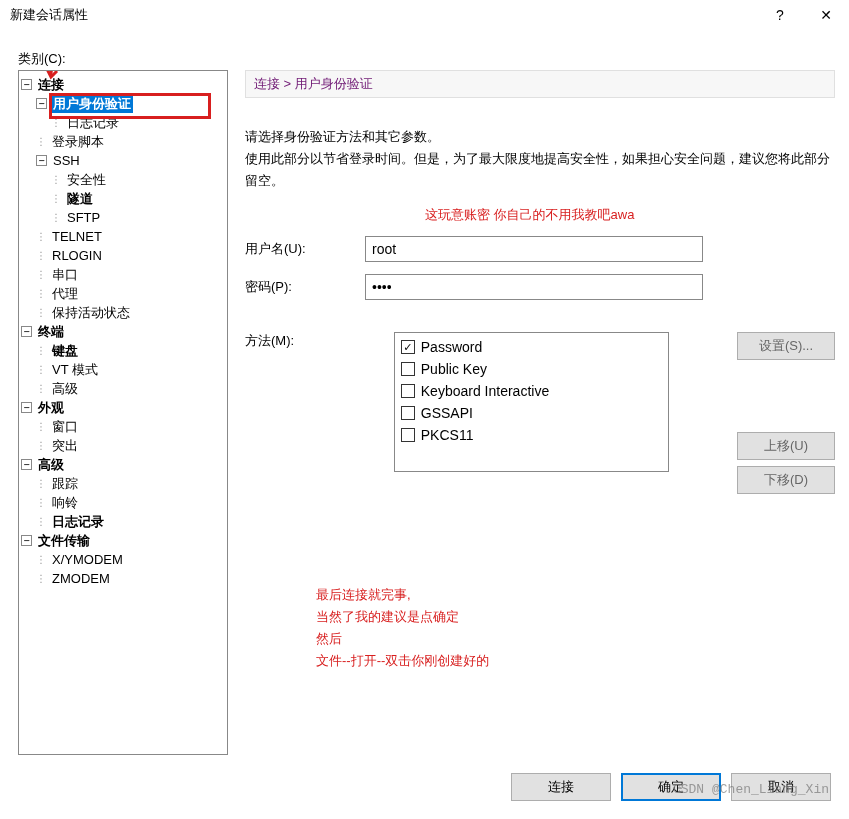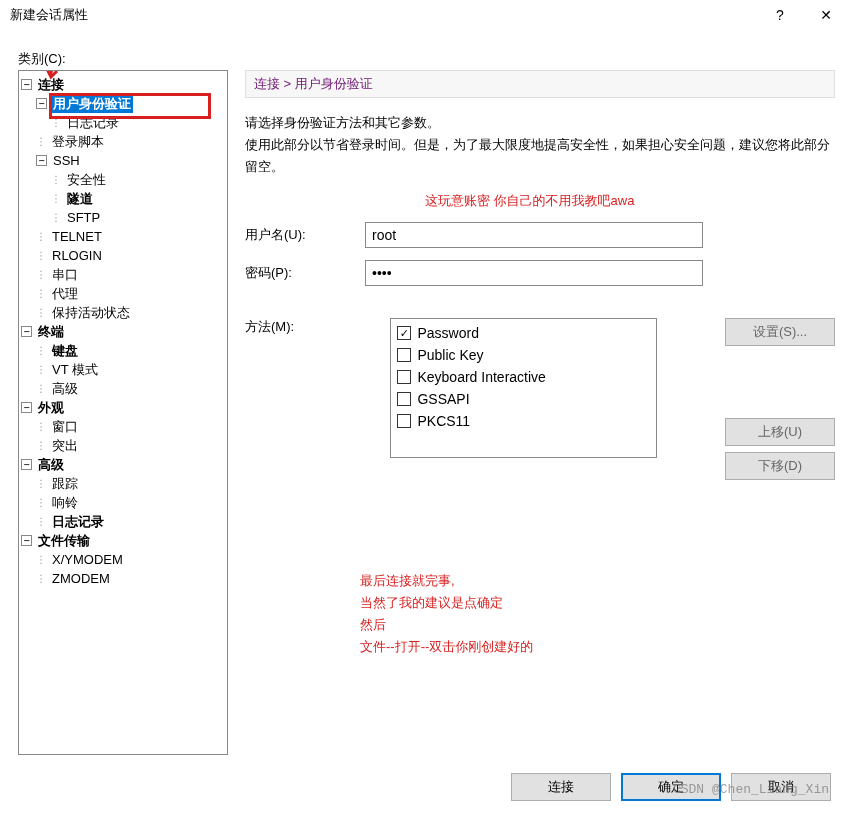--- a/index.html
+++ b/index.html
@@ -15,33 +15,33 @@
     .spacer { display: inline-block; width: 15px; }
     .half-spacer { display: inline-block; width: 8px; }
     .dots { color: #999; letter-spacing: -1px; font-size: 10px; display: inline-block; width: 6px; }
     .tree-label { padding: 0 2px; }
     .tree-label.bold { font-weight: bold; }
     .tree-label.selected { background: #0078d7; color: #fff; }
     .highlight-box { position: absolute; border: 3px solid #d81f1f; left: 30px; top: 22px; width: 162px; height: 26px; pointer-events: none; }
     .arrow-svg { position: absolute; left: 24px; top: -18px; z-index: 10; }
     .right-panel { position: absolute; left: 245px; top: 70px; width: 590px; }
     .breadcrumb { border: 1px solid #e0e0e0; background: #f7f7f7; padding: 4px 8px; font-size: 13px; color: #701a75; }
-    .desc { margin-top: 14px; font-size: 13px; line-height: 22px; }
+    .desc { margin-top: 28px; font-size: 13px; line-height: 22px; }
     .anno1 { color: #d81f1f; margin-top: 14px; margin-left: 180px; font-size: 13px; }
     .form-row { display: flex; align-items: center; margin-top: 12px; }
     .form-label { width: 120px; font-size: 13px; }
     .text-input { width: 338px; height: 26px; border: 1px solid #888; padding: 2px 6px; font-size: 14px; font-family: "Segoe UI", sans-serif; }
     .method-row { display: flex; align-items: flex-start; margin-top: 32px; gap: 48px; }
     .method-list { width: 325px; height: 140px; border: 1px solid #888; padding: 3px 6px; font-size: 14px; font-family: "Segoe UI", sans-serif; line-height: 22px; }
     .method-item { display: flex; align-items: center; height: 22px; }
     .cb { width: 14px; height: 14px; border: 1px solid #333; margin-right: 6px; display: inline-flex; align-items: center; justify-content: center; font-size: 11px; }
     .side-btns { margin-left: 20px; display: flex; flex-direction: column; gap: 6px; }
-    .side-btn { width: 110px; height: 28px; background: #e1e1e1; border: 1px solid #adadad; font-size: 13px; display: flex; align-items: center; justify-content: center; color: #666; }
+    .side-btn { width: 98px; height: 28px; background: #e1e1e1; border: 1px solid #adadad; font-size: 13px; display: flex; align-items: center; justify-content: center; color: #666; }
     .side-gap { height: 60px; }
-    .anno2 { color: #d81f1f; margin-top: 90px; margin-left: 115px; font-size: 13px; line-height: 22px; }
+    .anno2 { color: #d81f1f; margin-top: 90px; margin-left: 71px; font-size: 13px; line-height: 22px; }
     .footer-btns { position: absolute; right: 18px; bottom: 18px; display: flex; gap: 10px; }
     .footer-btn { width: 100px; height: 28px; background: #e1e1e1; border: 1px solid #adadad; font-size: 13px; display: flex; align-items: center; justify-content: center; }
     .footer-btn.primary { border: 2px solid #0078d7; }
     .watermark { position: absolute; right: 20px; bottom: 22px; font-size: 13px; color: rgba(120,120,120,0.7); font-family: Liberation Mono, monospace; }
   </style>
 </head>
 <body>
 
 <div class="titlebar">
   <div class="titlebar-title">新建会话属性</div>

